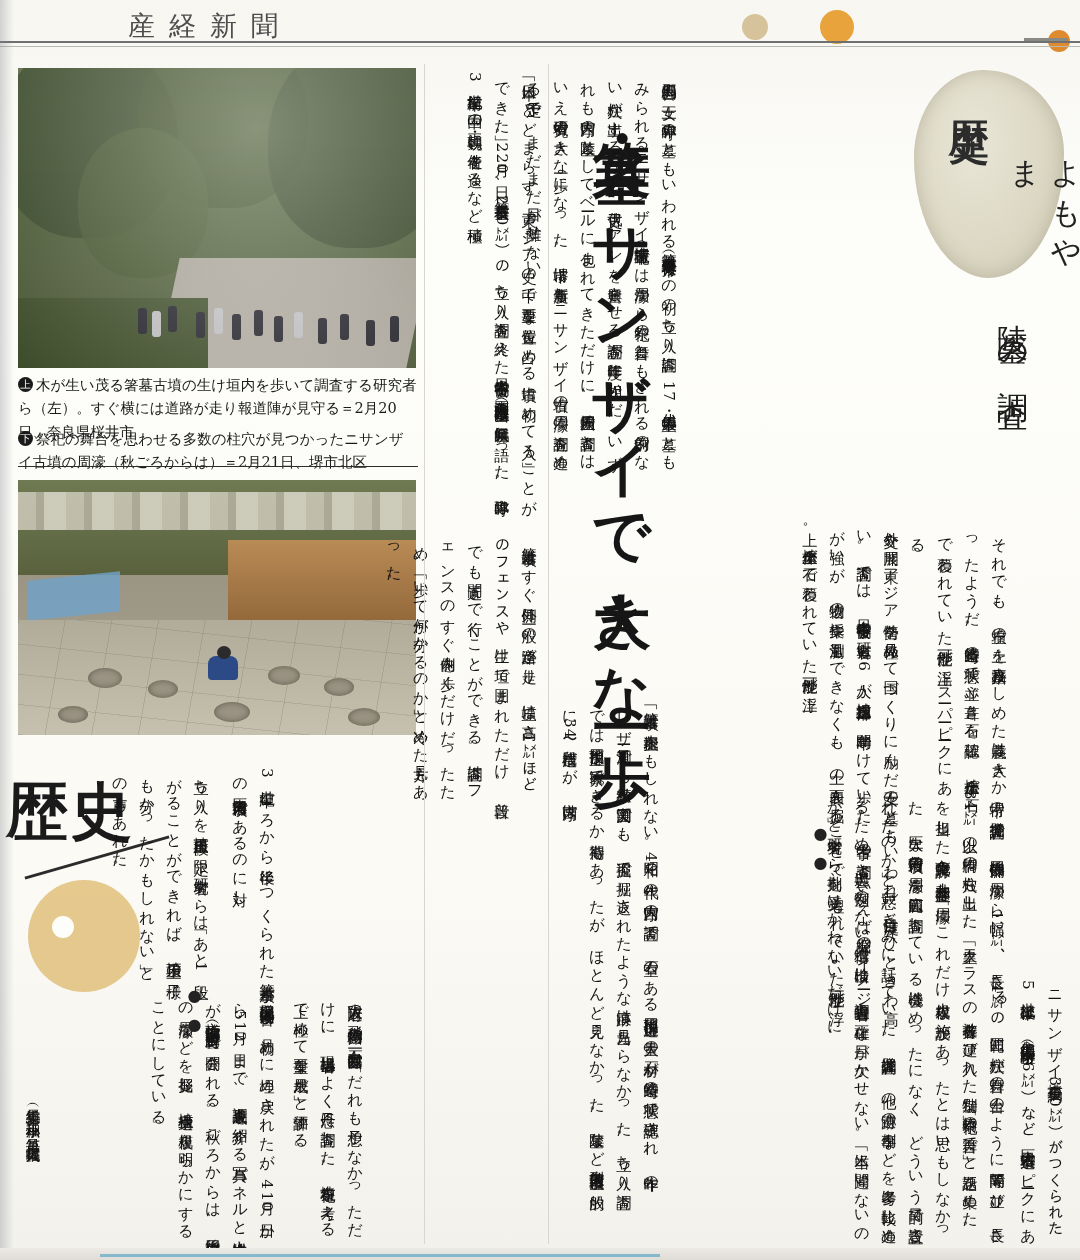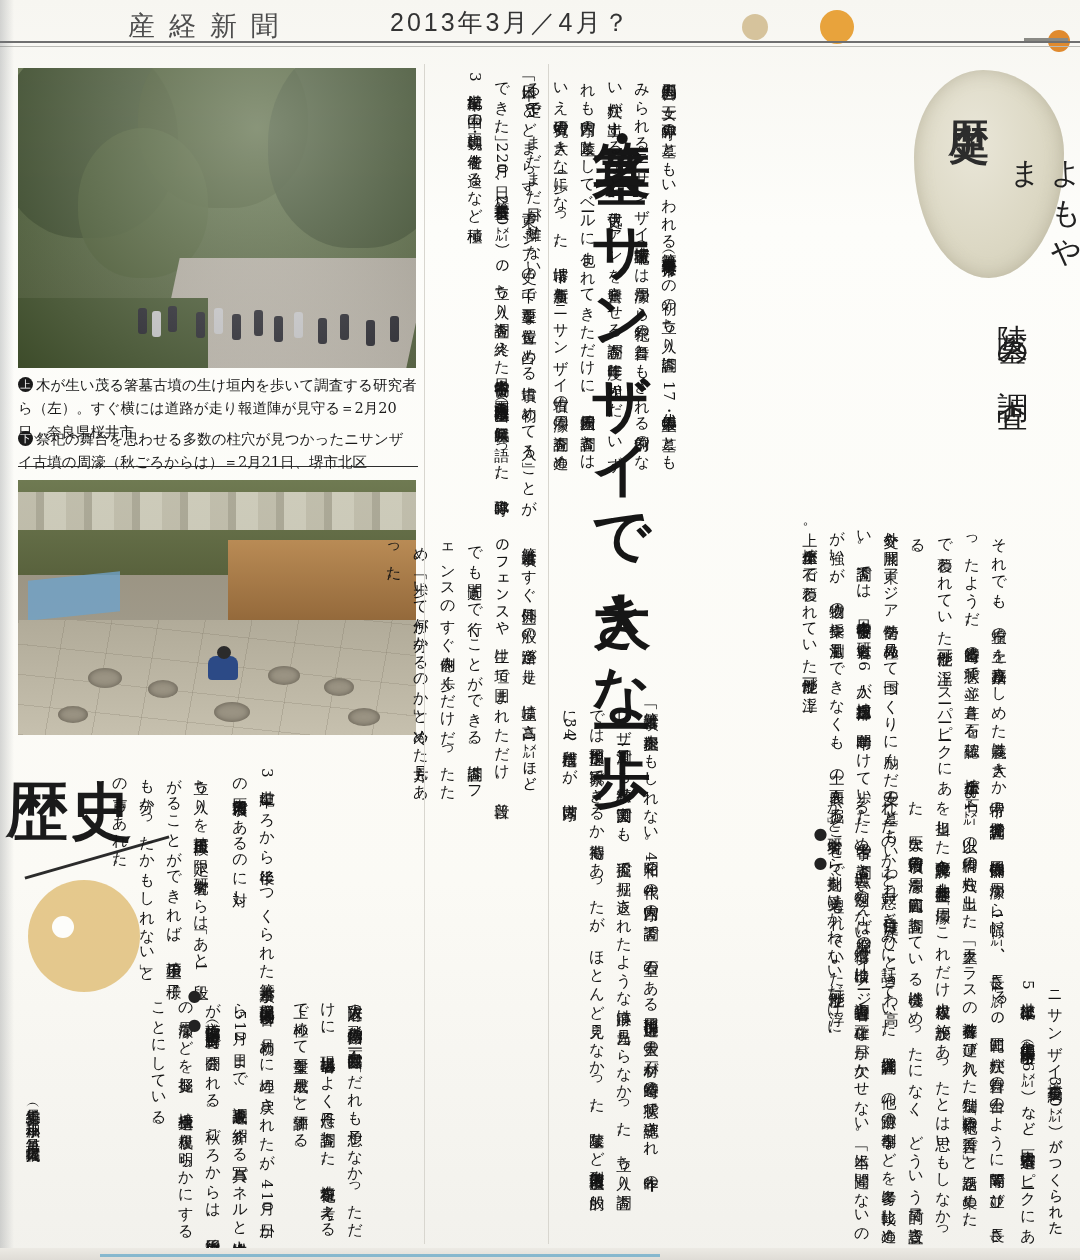--- a/index.html
+++ b/index.html
@@ -202,21 +202,20 @@
   
   .colrule{ position:absolute; width:1px; background:#d8d6cf; }
 </style>
 </head>
 <body>
 
 <div class="page">
 
   <div class="masthead">
     <div class="paper-name">産経新聞</div>
-    <div class="issue-date">2013年3月／4月？</div>
   </div>
   <div class="dot dot-a"></div>
   <div class="dot dot-b"></div>
   <div class="dot dot-c"></div>
   <div class="dash-1"></div>
   <div class="rule-top"></div>
   <div class="rule-top2"></div>
 
   <div class="series-badge">
     <div class="badge-blob"></div>

